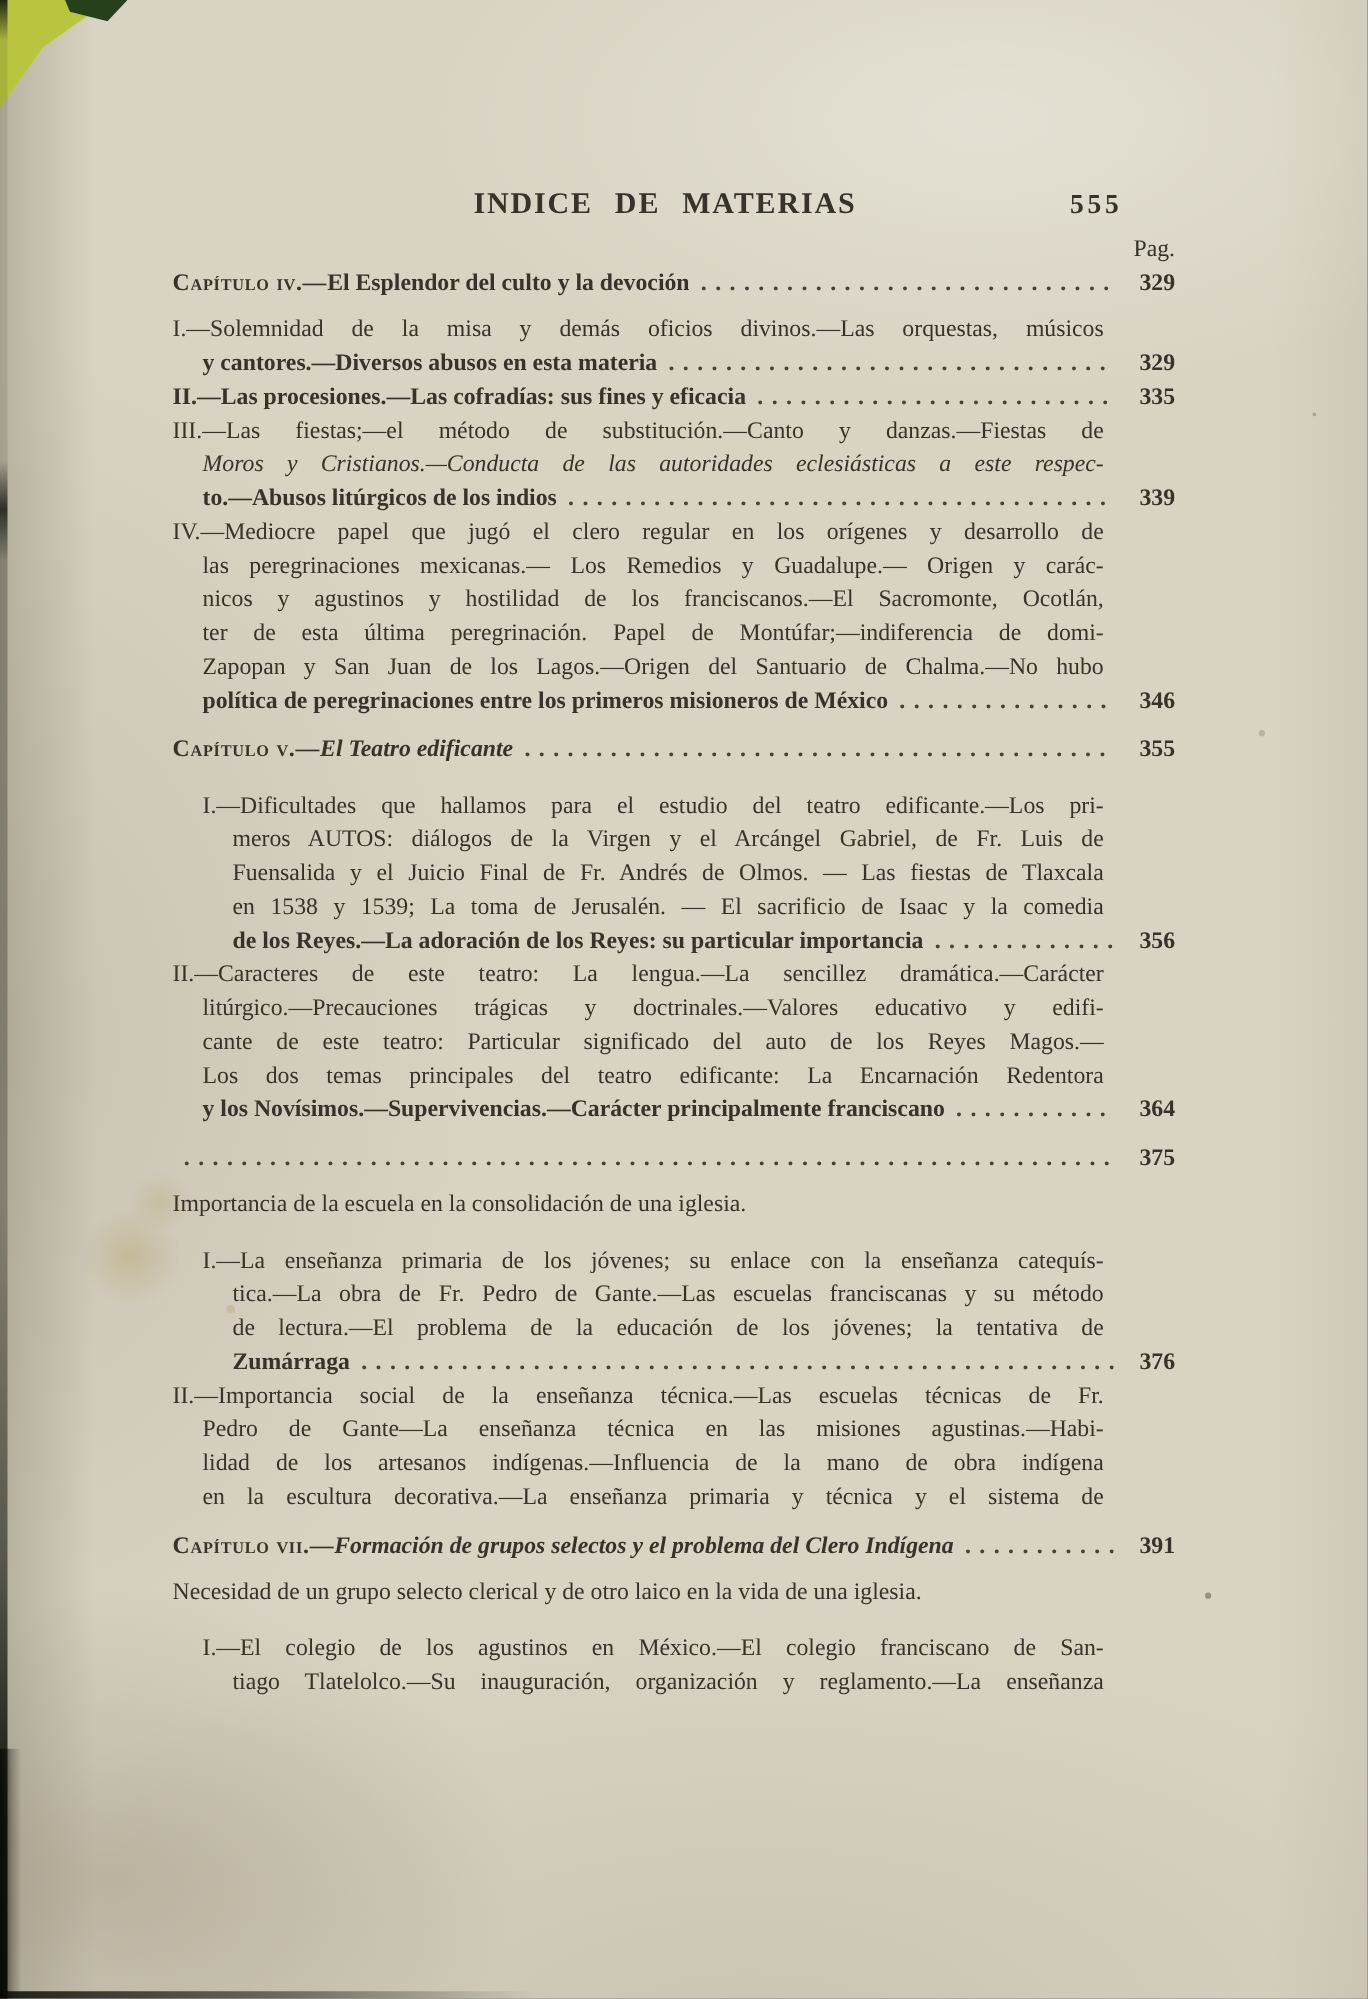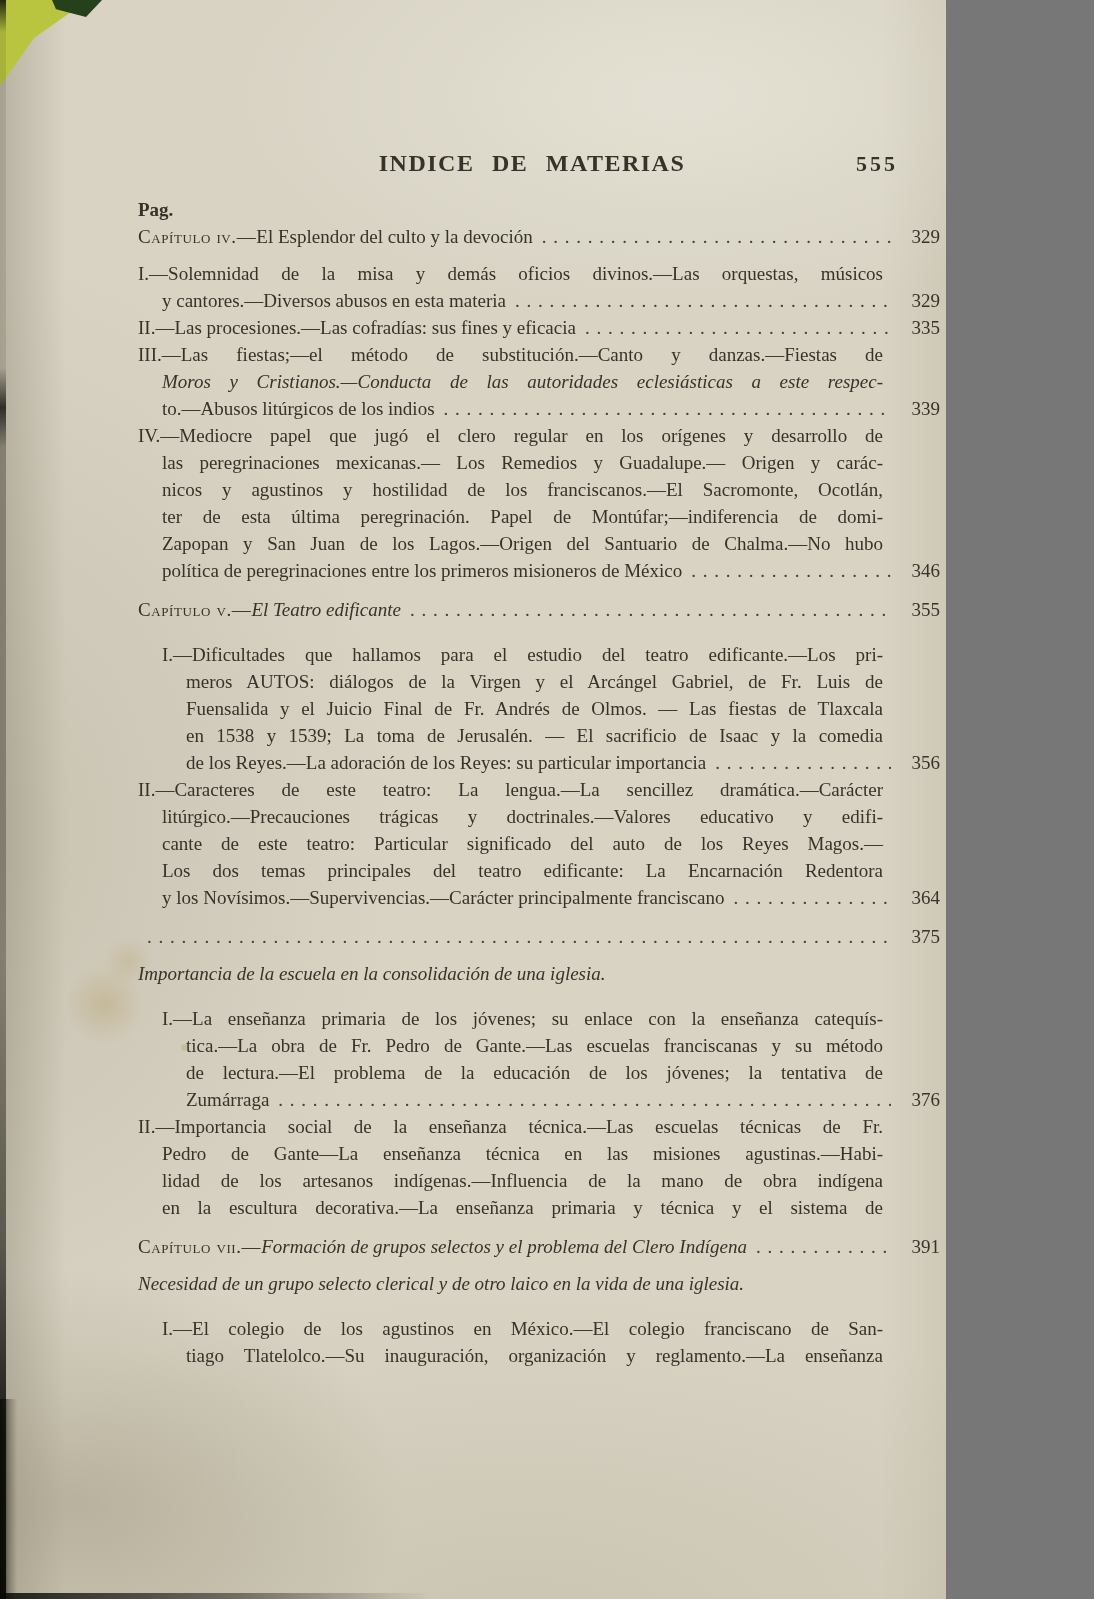--- a/index.html
+++ b/index.html
@@ -1,18 +1,18 @@
 <!DOCTYPE html>
 <html><head>
 <meta charset="utf-8">
 <style>
   html,body { margin:0; padding:0; background:#777; }
   .sheet {
     position: relative;
-    width: 946px; height: 1599px;
+    width: 1094px; height: 1599px;
     overflow: hidden;
     font-family: "Liberation Serif", "DejaVu Serif", serif;
     color: #37332a;
     background-color: #d8d3c3;
     background-image:
       radial-gradient(ellipse 650px 320px at 72% 6%, rgba(255,255,248,0.30), transparent 70%),
       radial-gradient(ellipse 520px 760px at 0% 52%, rgba(118,108,84,0.16), transparent 75%),
       radial-gradient(circle 55px at 105px 1005px, rgba(182,152,82,0.30), transparent 72%),
       radial-gradient(circle 34px at 128px 962px, rgba(182,152,82,0.22), transparent 72%),
       radial-gradient(ellipse 420px 300px at 8% 94%, rgba(110,100,72,0.28), transparent 78%),
@@ -40,36 +40,36 @@
       1050px 330px 0 0   rgba(60,55,40,0.28),
       1008px 585px 0 1px rgba(90,82,60,0.25),
       183px 1046px 0 2px rgba(160,132,72,0.22); }
 
   
   .content { position:absolute; left:138px; top:150px; width:802px; }
   header.pagehead { display:flex; align-items:baseline; }
   h1.title { flex:1; margin:0 0 0 70px; text-align:center;
     font-size:24px; font-weight:bold; letter-spacing:1.5px; word-spacing:10px; }
   .folio { flex:0 0 auto; font-size:22px; font-weight:bold; letter-spacing:3px; margin-right:42px; }
-  .paglabel { text-align:left; font-size:19px; margin-top:22px;font-weight:bold; }
+  .paglabel { text-align:right; font-size:19px; margin-top:12px; }
 
   .toc { font-size:19px; line-height:27px; }
   .entry { margin:0; }
   .entry.chapter { margin-top:12px; margin-bottom:10px; }
   .toc .entry.chapter:first-child { margin-top:2px; }
-  .entry.subtitle { margin-bottom:16px; font-style:italic; }
+  .entry.subtitle { margin-bottom:16px; }
   .entry.item { padding-left:24px; }
   .entry.item.loose { margin-top:18px;margin-left:24px; }
 
   .line { text-align:justify; text-align-last:justify; padding-right:57px; }
   .line.hang { margin-left:-24px; }
   .line.italic { font-style:italic; }
   .subtitle .line { text-align:left; text-align-last:left; }
 
-  .dotline { display:flex; align-items:flex-start; padding-right:0; }
+  .dotline { display:flex; align-items:flex-start; padding-right:0;font-weight:bold; }
   .dotline.hang { margin-left:-24px; }
   .dotline .text { flex:0 1 auto; }
   .sc { font-variant:small-caps; letter-spacing:0.6px; }
   .t-italic { font-style:italic; }
   .dots { flex:1 1 30px; min-width:22px; overflow:hidden; white-space:nowrap;
     margin:0 5px 0 9px; color:#45413a; }
   .dots::after { content:". . . . . . . . . . . . . . . . . . . . . . . . . . . . . . . . . . . . . . . . . . . . . . . . . . . . . . . . . . . . . . . . . . . . . . . . . . . . . . . . . . . . . . . . . . . . . . . . . . . . . . . ."; letter-spacing:1px; }
   .pg { flex:0 0 auto; min-width:44px; text-align:right; }
 </style>
 </head>

